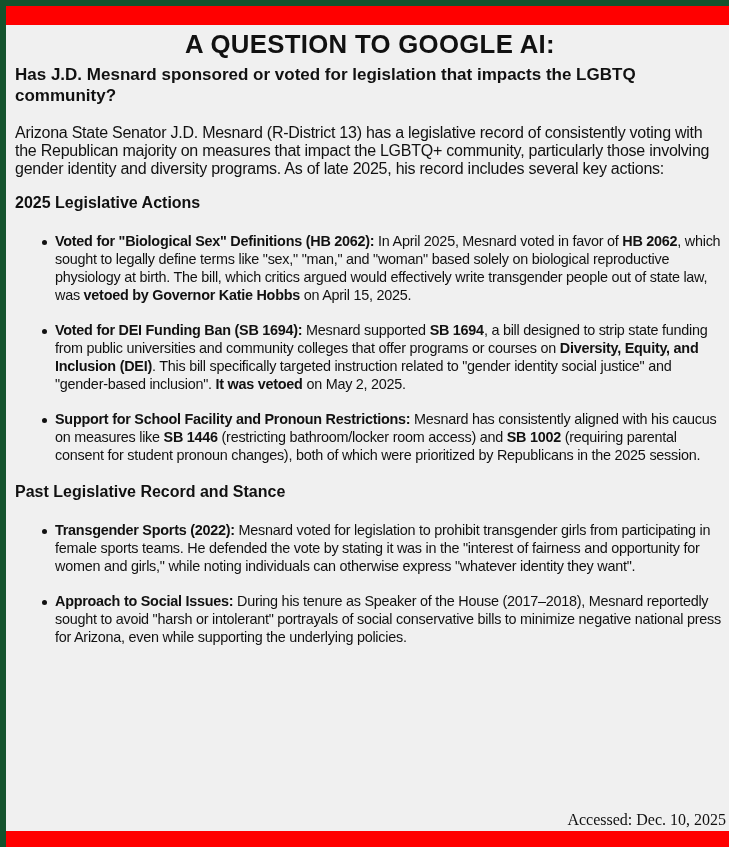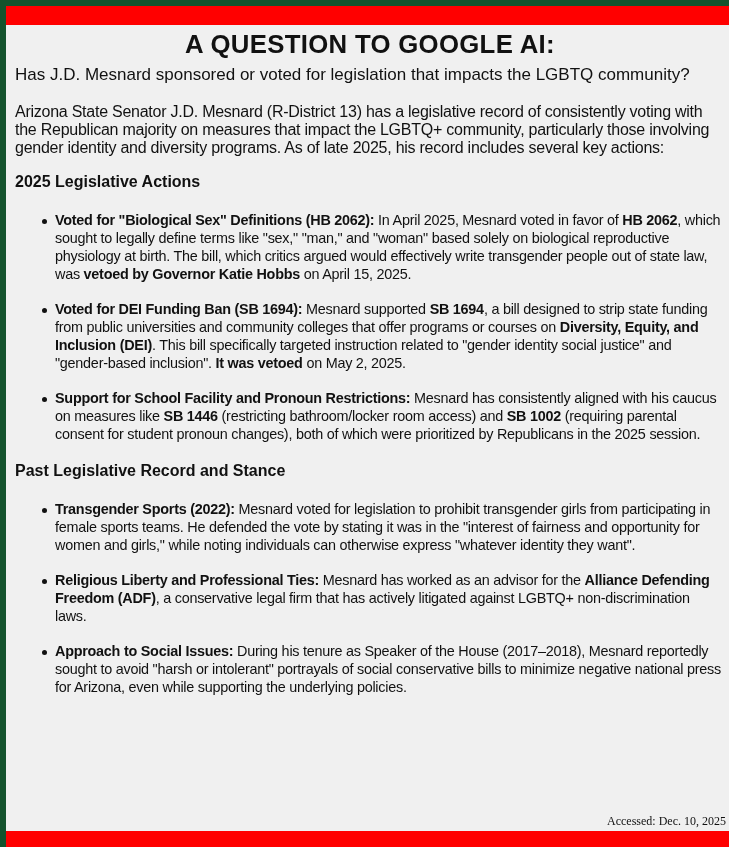--- a/index.html
+++ b/index.html
@@ -26,21 +26,21 @@
     .title {
       text-align: center;
       font-weight: bold;
       font-size: 25px;
       letter-spacing: 0.3px;
       margin: 5px 0 0 0;
       line-height: 28px;
       transform: scaleX(1.03);
     }
     .question {
-      font-weight: normal;
+      font-weight: bold;
       font-size: 17px;
       line-height: 21px;
       margin: 6px 0 0 0;
     }
     .intro {
       font-size: 16px;
       line-height: 18px;
       margin: 18px 0 0 0;
       letter-spacing: -0.25px;
     }
@@ -68,21 +68,21 @@
       left: -13px; top: 8px;
       width: 5px; height: 5px; border-radius: 50%;
       background: #111;
     }
     b { font-weight: bold; }
     .section2 { margin-top: 2px; }
     .accessed {
       position: absolute;
       right: 7px; bottom: 22px;
       font-family: "Liberation Serif", serif;
-      font-size: 12px;
+      font-size: 16px;
       color: #111;
       text-align: center;
     }
   </style>
 </head>
 <body>
 
 <div class="frame">
   <div class="bar-top"></div>
 
@@ -97,21 +97,20 @@
           <li><b>Voted for "Biological Sex" Definitions (HB 2062):</b><span> In April 2025, Mesnard voted in favor of </span><b>HB 2062</b><span>, which sought to legally define terms like "sex," "man," and "woman" based solely on biological reproductive physiology at birth. The bill, which critics argued would effectively write transgender people out of state law, was </span><b>vetoed by Governor Katie Hobbs</b><span> on April 15, 2025.</span></li>
           <li><b>Voted for DEI Funding Ban (SB 1694):</b><span> Mesnard supported </span><b>SB 1694</b><span>, a bill designed to strip state funding from public universities and community colleges that offer programs or courses on </span><b>Diversity, Equity, and Inclusion (DEI)</b><span>. This bill specifically targeted instruction related to "gender identity social justice" and "gender-based inclusion". </span><b>It was vetoed</b><span> on May 2, 2025.</span></li>
           <li><b>Support for School Facility and Pronoun Restrictions:</b><span> Mesnard has consistently aligned with his caucus on measures like </span><b>SB 1446</b><span> (restricting bathroom/locker room access) and </span><b>SB 1002</b><span> (requiring parental consent for student pronoun changes), both of which were prioritized by Republicans in the 2025 session.</span></li>
         </ul>
     </div>
 
     <div class="section2">
       <h2>Past Legislative Record and Stance</h2>
       <ul>
           <li><b>Transgender Sports (2022):</b><span> Mesnard voted for legislation to prohibit transgender girls from participating in female sports teams. He defended the vote by stating it was in the "interest of fairness and opportunity for women and girls," while noting individuals can otherwise express "whatever identity they want".</span></li>
-          <li><b>Religious Liberty and Professional Ties:</b><span> Mesnard has worked as an advisor for the </span><b>Alliance Defending Freedom (ADF)</b><span>, a conservative legal firm that has actively litigated against LGBTQ+ non-discrimination laws.</span></li>
           <li><b>Approach to Social Issues:</b><span> During his tenure as Speaker of the House (2017–2018), Mesnard reportedly sought to avoid "harsh or intolerant" portrayals of social conservative bills to minimize negative national press for Arizona, even while supporting the underlying policies.</span></li>
         </ul>
     </div>
   </div>
 
   <div class="accessed">Accessed: Dec. 10, 2025</div>
   <div class="bar-bottom"></div>
 </div>
 
 </body></html>

